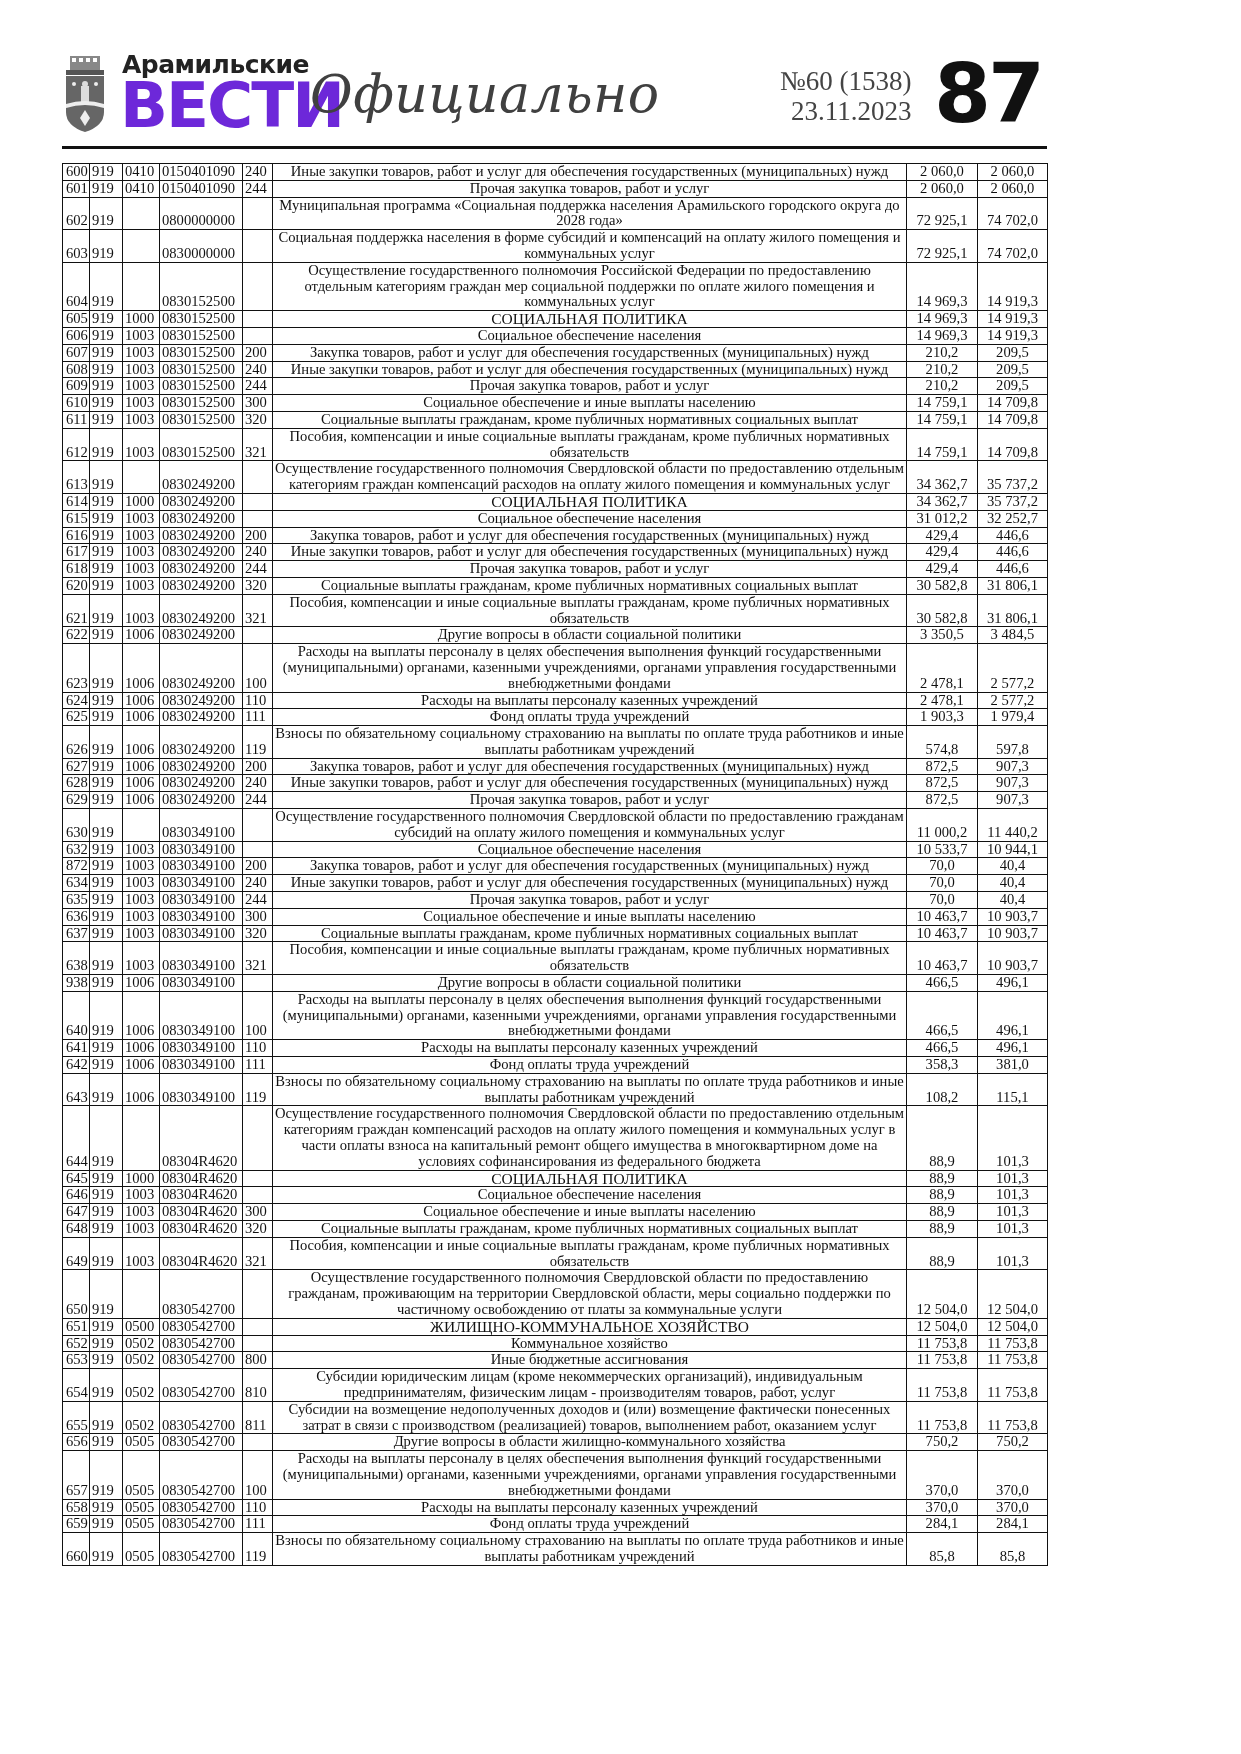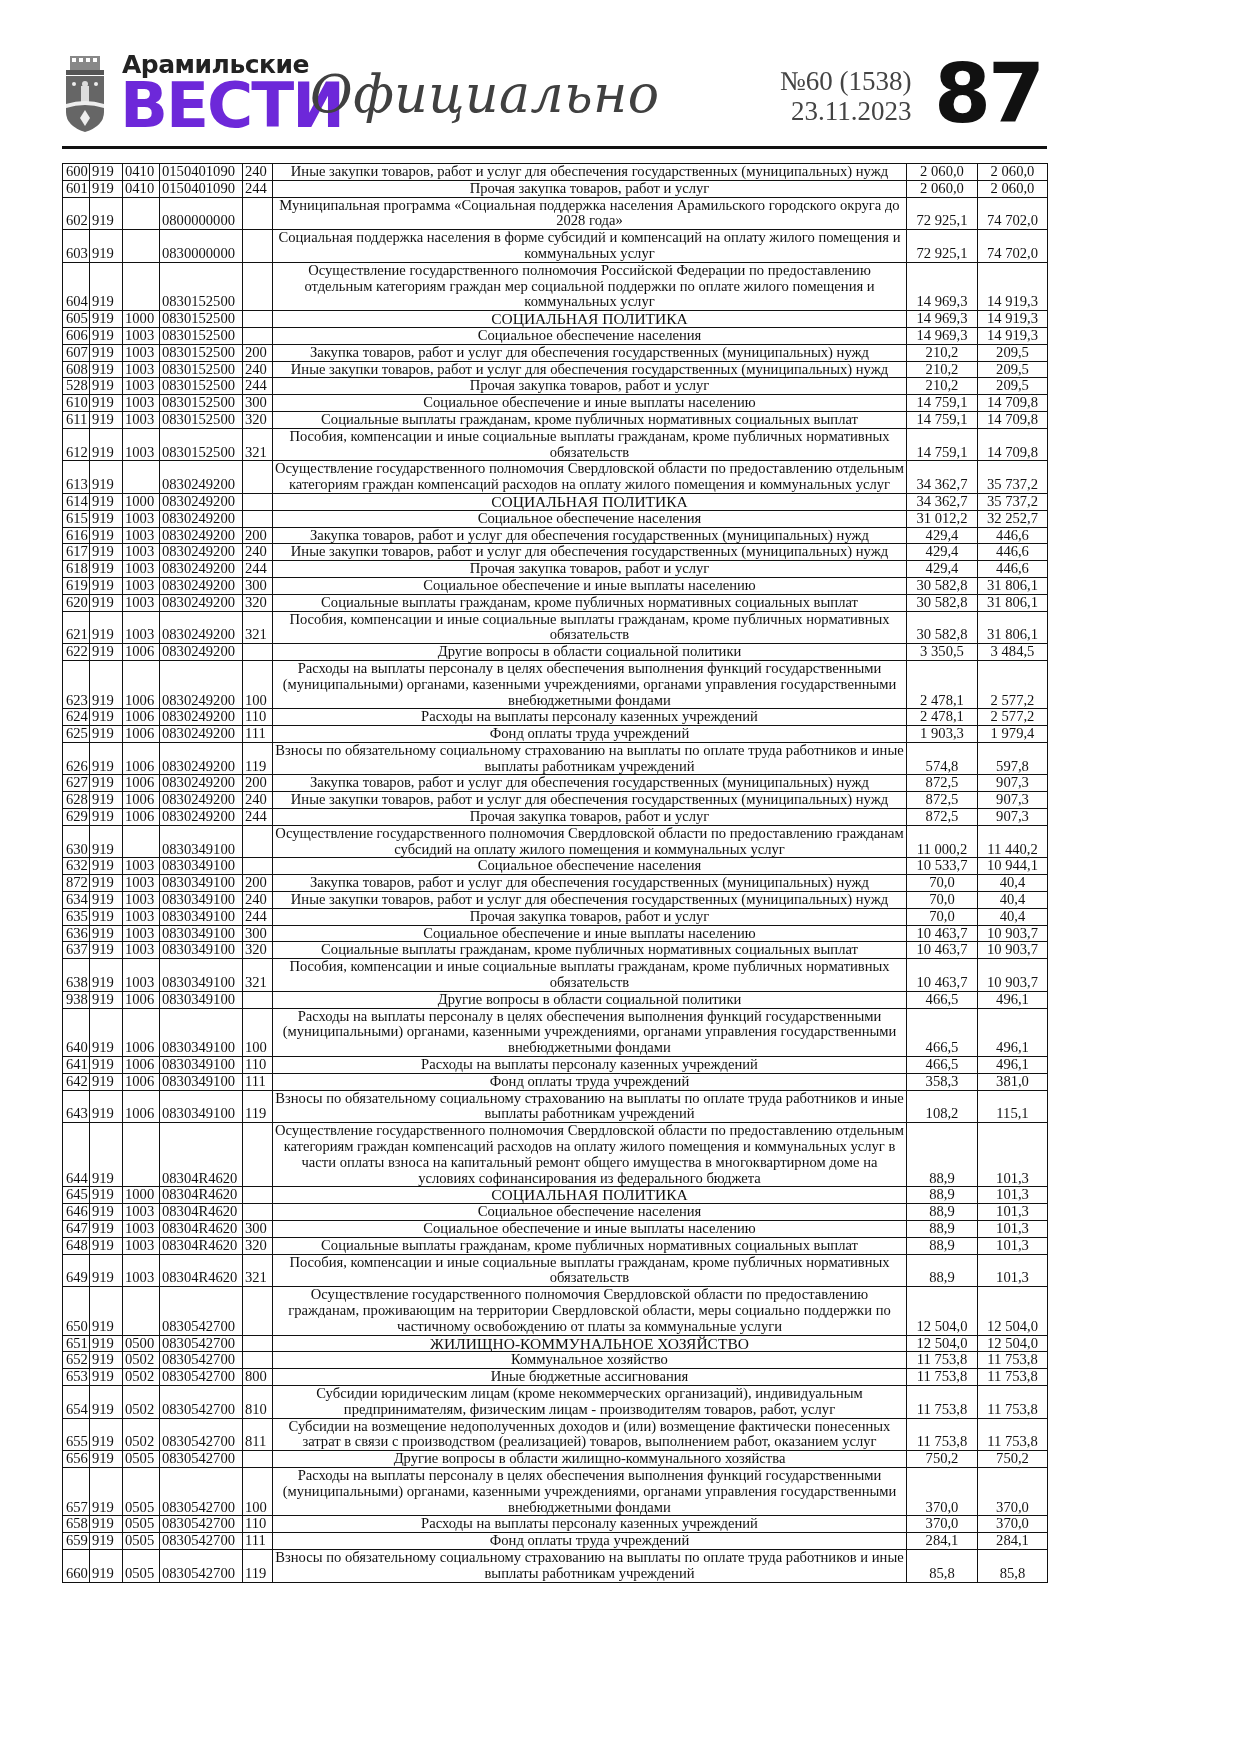--- a/index.html
+++ b/index.html
@@ -145,21 +145,21 @@
         <td class="n">608</td>
         <td class="c">919</td>
         <td class="c">1003</td>
         <td class="c">0830152500</td>
         <td class="c">240</td>
         <td class="d">Иные закупки товаров, работ и услуг для обеспечения государственных (муниципальных) нужд</td>
         <td class="n">210,2</td>
         <td class="n">209,5</td>
       </tr>
       <tr>
-        <td class="n">528</td>
+        <td class="n">609</td>
         <td class="c">919</td>
         <td class="c">1003</td>
         <td class="c">0830152500</td>
         <td class="c">244</td>
         <td class="d">Прочая закупка товаров, работ и услуг</td>
         <td class="n">210,2</td>
         <td class="n">209,5</td>
       </tr>
       <tr>
         <td class="n">610</td>
@@ -243,30 +243,20 @@
       </tr>
       <tr>
         <td class="n">618</td>
         <td class="c">919</td>
         <td class="c">1003</td>
         <td class="c">0830249200</td>
         <td class="c">244</td>
         <td class="d">Прочая закупка товаров, работ и услуг</td>
         <td class="n">429,4</td>
         <td class="n">446,6</td>
-      </tr>
-      <tr>
-        <td class="n">619</td>
-        <td class="c">919</td>
-        <td class="c">1003</td>
-        <td class="c">0830249200</td>
-        <td class="c">300</td>
-        <td class="d">Социальное обеспечение и иные выплаты населению</td>
-        <td class="n">30 582,8</td>
-        <td class="n">31 806,1</td>
       </tr>
       <tr>
         <td class="n">620</td>
         <td class="c">919</td>
         <td class="c">1003</td>
         <td class="c">0830249200</td>
         <td class="c">320</td>
         <td class="d">Социальные выплаты гражданам, кроме публичных нормативных социальных выплат</td>
         <td class="n">30 582,8</td>
         <td class="n">31 806,1</td>

